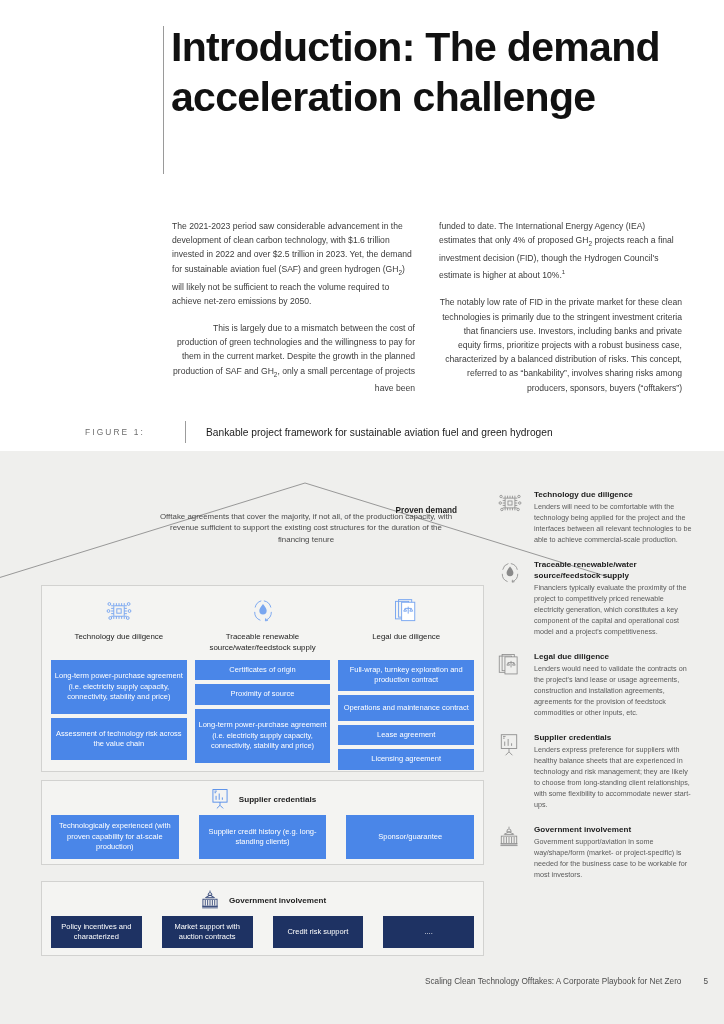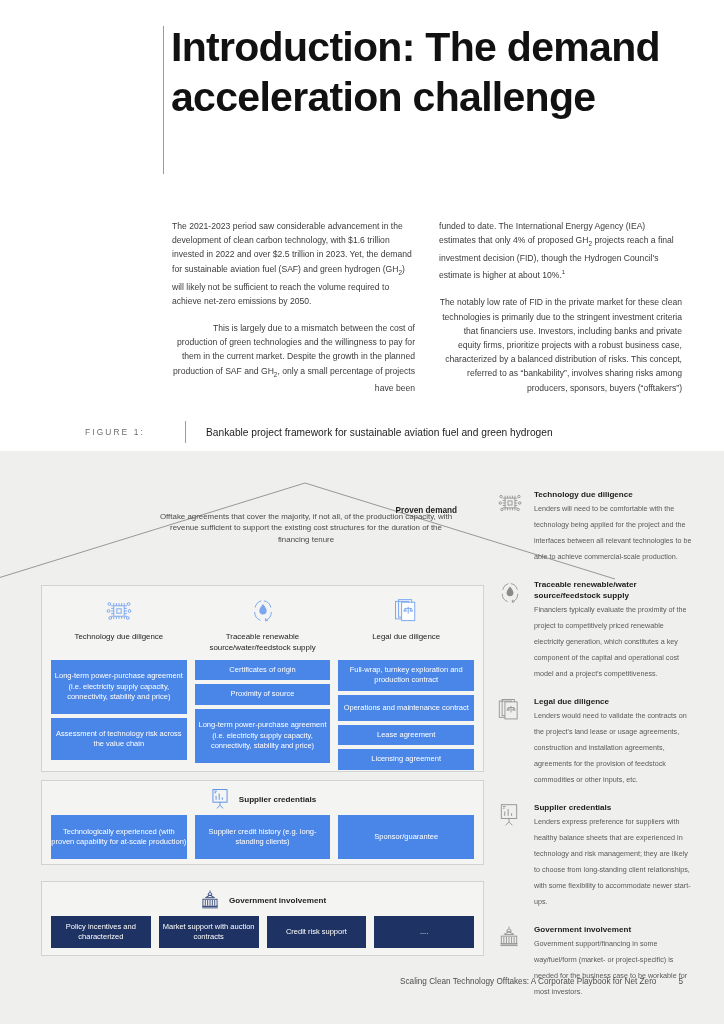--- a/index.html
+++ b/index.html
@@ -86,36 +86,36 @@
   }
   .chip.tall { min-height: 54px; }
   .chip.tall2 { min-height: 42px; }
   .chip.navy { background: #1e3263; }
 
   .panel-head-inline {
     display: flex; align-items: center; justify-content: center; gap: 8px;
     padding-top: 7px; padding-bottom: 5px;
   }
   .panel-head-inline .ptitle { font-size: 8.1px; font-weight: 700; color: #1d1d1d; }
-  .row-chips { display: flex; gap: 8px; padding: 0 9px 9px 9px; }
+  .row-chips { display: flex; gap: 20px; padding: 0 9px 9px 9px; }
   .row-chips .chip { flex: 1; min-height: 44px; }
   .panel-3 .row-chips .chip { min-height: 32px; }
 
   
   .notes { position: absolute; left: 497px; top: 38px; width: 198px; }
   .note { display: flex; gap: 9px; margin-bottom: 14px; }
   .note-icon { width: 28px; flex: 0 0 28px; padding-top: 1px; }
   .note-body { flex: 1; }
   .note-title { font-size: 8.1px; font-weight: 700; color: #1d1d1d; line-height: 11px; margin-bottom: 1px; }
-  .note-text { font-size: 7.2px; line-height: 16px; color: #5a5a5a; }
+  .note-text { font-size: 7.2px; line-height: 11px; color: #5a5a5a; }
 
   
   .footer {
     position: absolute; left: 0; top: 977px; width: 724px;
-    display: flex; justify-content: flex-end; padding-right: 41px; gap: 22px;
+    display: flex; justify-content: flex-end; padding-right: 16px; gap: 22px;
     font-size: 8.2px; color: #4d4d4d;
   }
 
   svg { display: block; }
 </style>
 </head>
 <body>
 
 <div class="page">
 
@@ -346,21 +346,21 @@
           <svg width="24" height="24" viewBox="0 0 28 28" fill="none" stroke="#8a8a8a" stroke-width="1">
             <path d="M14 2v2M11.5 8a2.5 3.5 0 0 1 5 0z"></path>
             <path d="M9 11h10M8 11l6-3 6 3"></path>
             <rect x="5" y="13" width="18" height="9"></rect>
             <path d="M8 14v7M11 14v7M14 14v7M17 14v7M20 14v7"></path>
             <path d="M4 22h20M4 24h20"></path>
           </svg>
         </div>
         <div class="note-body">
           <div class="note-title">Government involvement</div>
-          <div class="note-text">Government support/financing in some way/fuel/form (market- or project-specific) is needed for the business case to be workable for most investors.</div>
+          <div class="note-text">Government support/aviation in some way/shape/form (market- or project-specific) is needed for the business case to be workable for most investors.</div>
         </div>
       </div>
 
     </div>
   </div>
 
   <div class="footer">
     <span>Scaling Clean Technology Offtakes: A Corporate Playbook for Net Zero</span>
     <span>5</span>
   </div>

